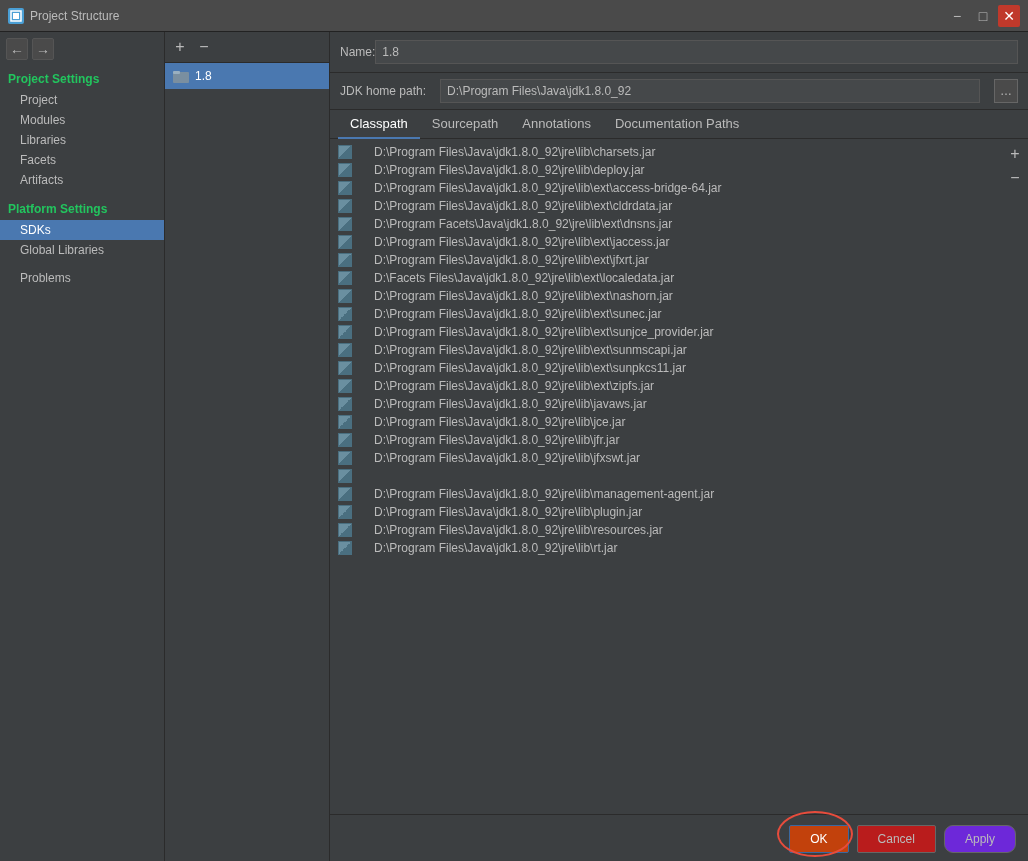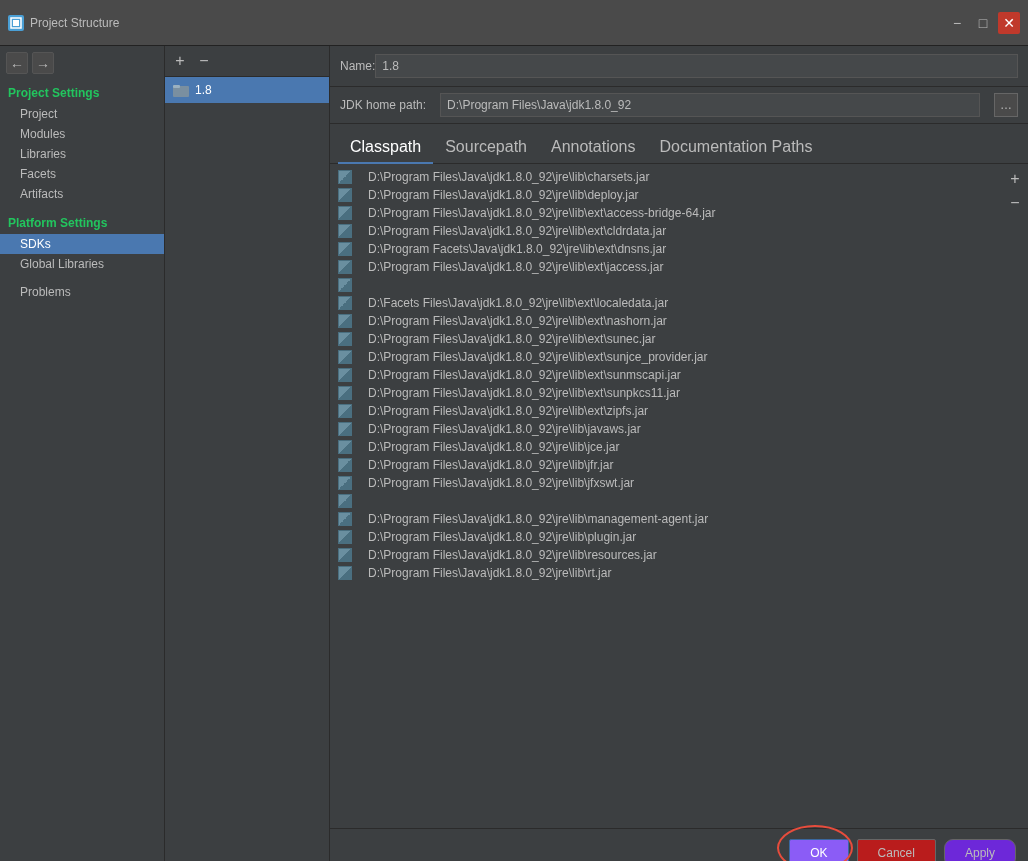--- a/index.html
+++ b/index.html
@@ -9,21 +9,21 @@
       background: #3c3f41;
       color: #bbbbbb;
       width: 1028px;
       height: 861px;
       overflow: hidden;
     }
 
     
     .title-bar {
       background: #4a4a4a;
-      height: 46px;
+      height: 32px;
       display: flex;
       align-items: center;
       padding: 0 8px;
       border-bottom: 1px solid #222;
       position: relative;
     }
     .title-bar-icon {
       width: 16px;
       height: 16px;
       margin-right: 6px;
@@ -244,24 +244,23 @@
     .tabs-bar {
       display: flex;
       background: #3c3f41;
       border-bottom: 1px solid #2b2b2b;
       padding: 0 8px;
     }
     .tab {
       padding: 6px 12px;
       cursor: pointer;
       color: #bbbbbb;
-      font-size: 16px;
+      font-size: 13px;
       border-bottom: 2px solid transparent;
       margin-bottom: -1px;
-      margin-top: 8px;
     }
     .tab.active {
       color: #ffffff;
       border-bottom: 2px solid #4a78b0;
     }
 
     
     .classpath-content {
       flex: 1;
       overflow-y: auto;
@@ -291,21 +290,21 @@
     }
 
     .classpath-list {
       padding: 4px 0;
       padding-right: 28px;
     }
     .classpath-entry {
       display: flex;
       align-items: center;
       padding: 2px 8px;
-      gap: 16px;
+      gap: 22px;
       font-size: 12px;
       color: #bbbbbb;
     }
     .jar-icon {
       width: 14px;
       height: 14px;
       background: linear-gradient(135deg, #6a8fa0 50%, #4a6f80 50%);
       border: 1px solid #4a6f80;
       display: inline-block;
       flex-shrink: 0;
@@ -324,21 +323,21 @@
 
     .bottom-btn {
       padding: 6px 20px;
       font-size: 12px;
       cursor: pointer;
       border-radius: 2px;
       border: 1px solid #666;
     }
 
     .btn-ok {
-      background: #8b5cf6;
+      background: #c2410c;
       color: white;
       border-color: #3a68a0;
     }
     .btn-cancel {
       background: #b91c1c;
       color: #bbbbbb;
     }
     .btn-apply {
       background: #6d28d9;
       color: #bbbbbb;
@@ -515,20 +514,21 @@
             <div class="classpath-entry">
               <span class="jar-icon"></span>
               <span>D:\Program Facets\Java\jdk1.8.0_92\jre\lib\ext\dnsns.jar</span>
             </div>
             <div class="classpath-entry">
               <span class="jar-icon"></span>
               <span>D:\Program Files\Java\jdk1.8.0_92\jre\lib\ext\jaccess.jar</span>
             </div>
             <div class="classpath-entry">
               <span class="jar-icon"></span>
+              <span>D:\Program Files\Java\jdk1.8.0_92\jre\lib\ext\jfxrt.jar</span>
             </div>
             <div class="classpath-entry">
               <span class="jar-icon"></span>
               <span>D:\Facets Files\Java\jdk1.8.0_92\jre\lib\ext\localedata.jar</span>
             </div>
             <div class="classpath-entry">
               <span class="jar-icon"></span>
               <span>D:\Program Files\Java\jdk1.8.0_92\jre\lib\ext\nashorn.jar</span>
             </div>
             <div class="classpath-entry">

